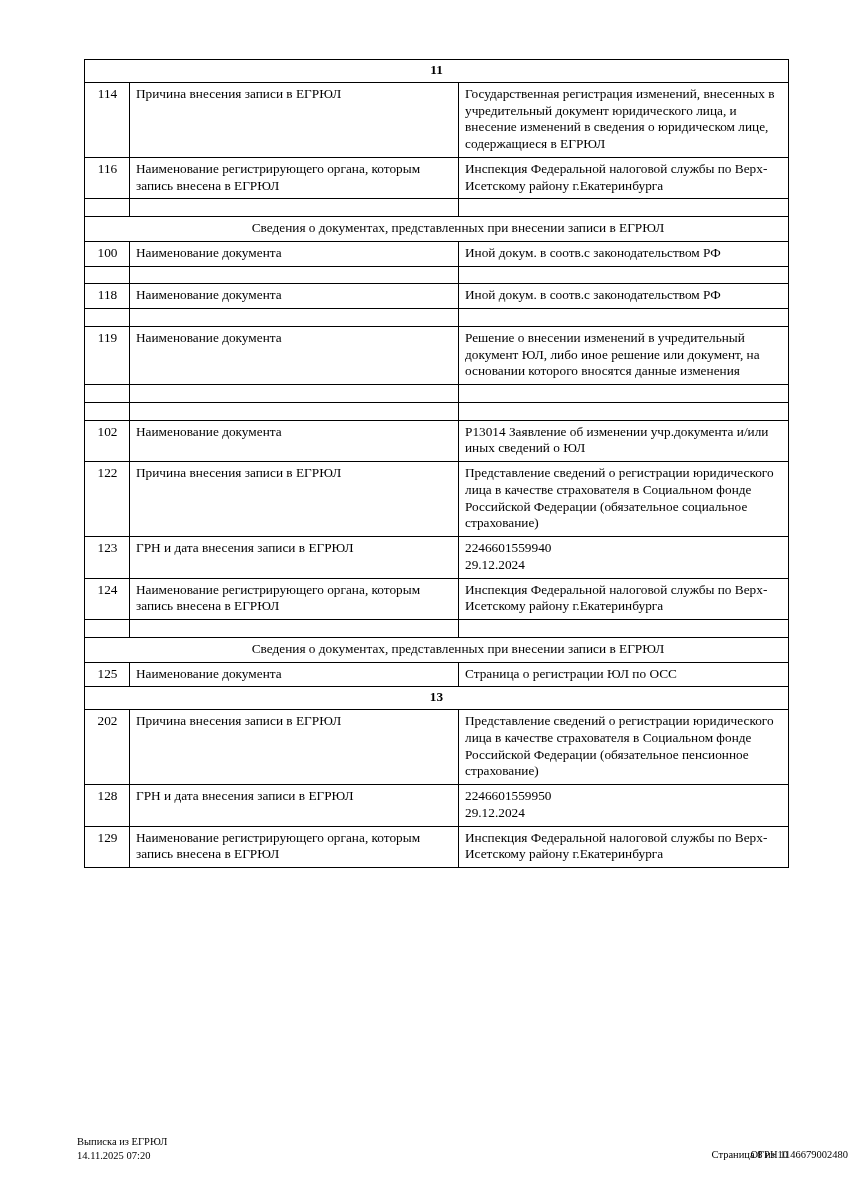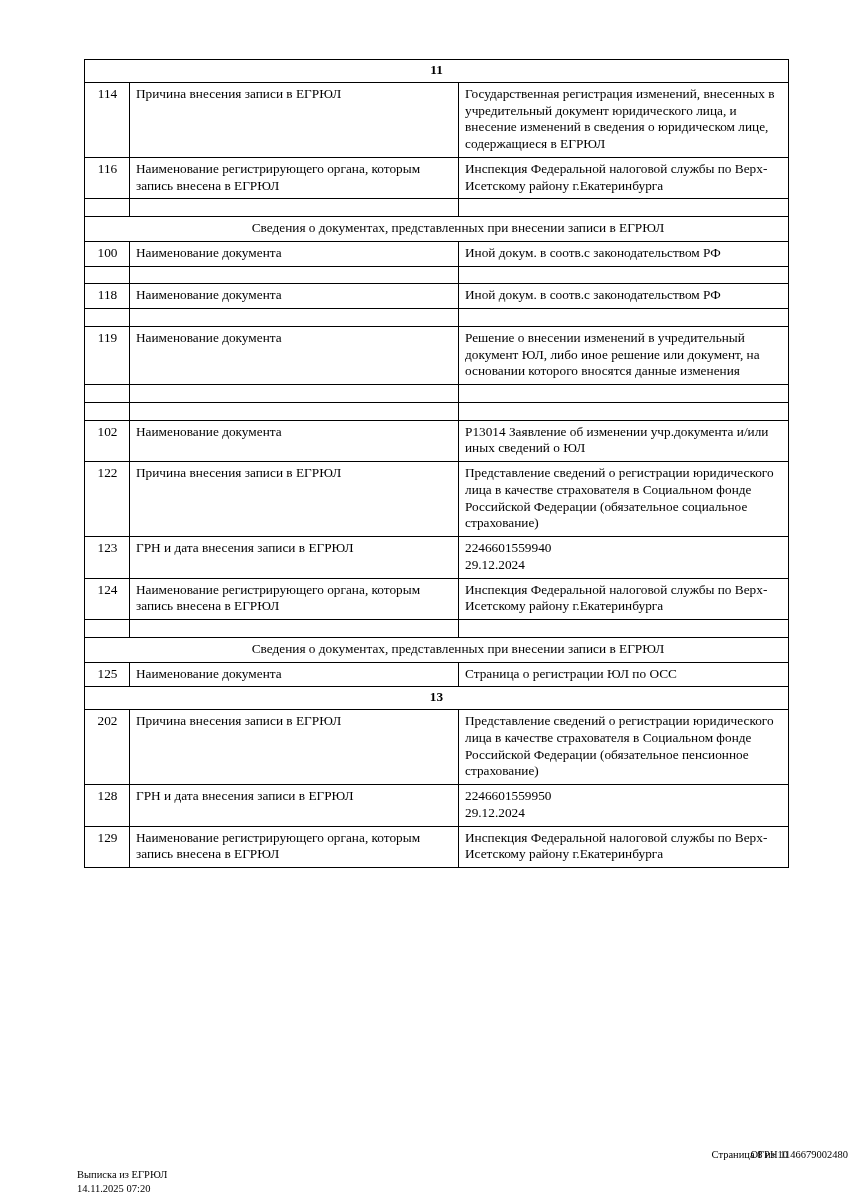--- a/index.html
+++ b/index.html
@@ -62,21 +62,20 @@
     top: 1135px;
     width: 848px;
     font-size: 10.5px;
     font-family: "Liberation Serif", serif;
   }
   .footer-left {
     position: absolute;
     left: 77px;
     top: 0;
     line-height: 1.35;
-    margin-top: 33px;
   }
   .footer-center {
     position: absolute;
     left: 0;
     top: 14px;
     width: 848px;
     text-align: right;
   }
   .footer-right {
     position: absolute;

